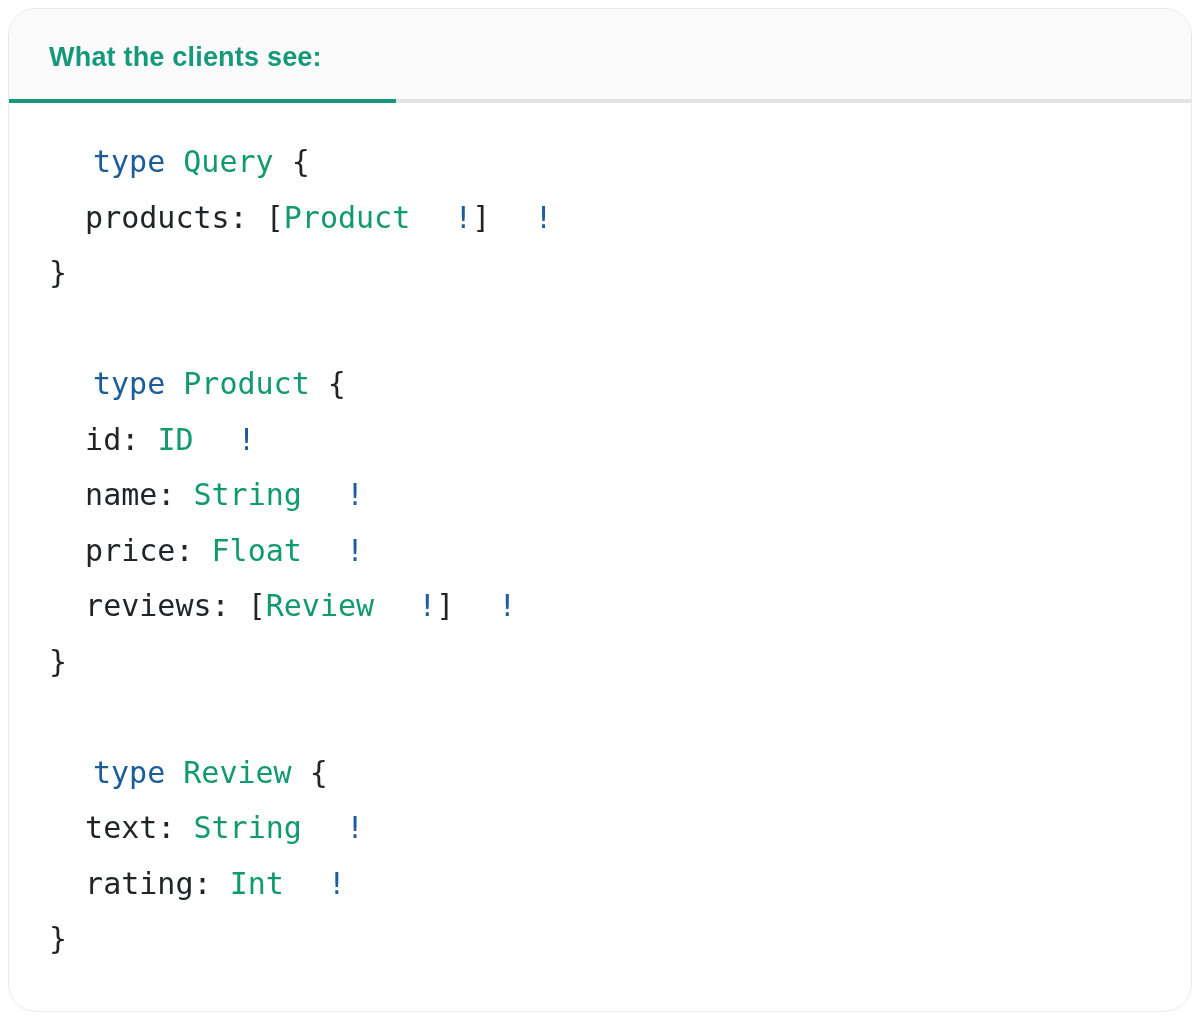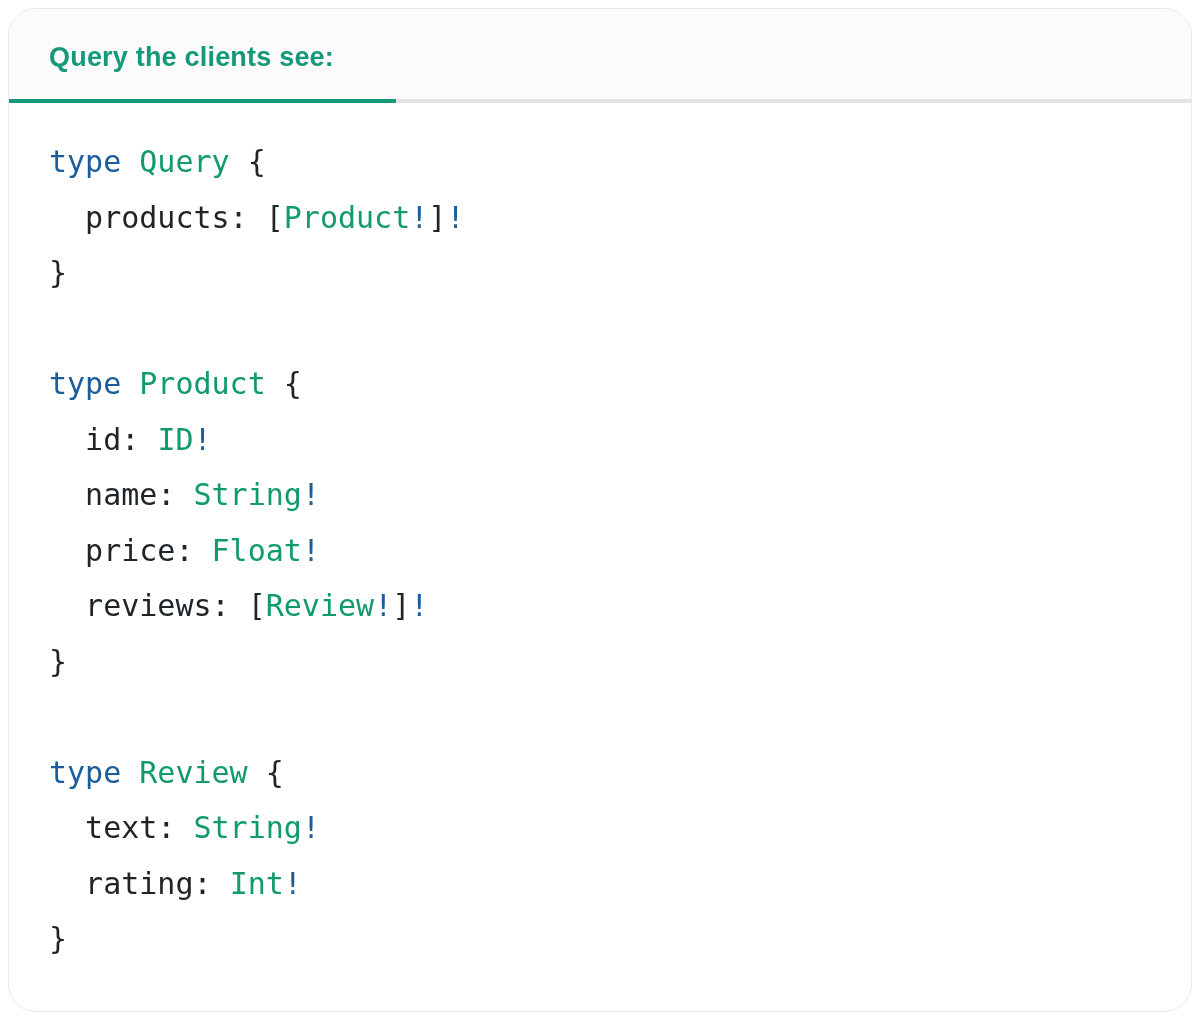--- a/index.html
+++ b/index.html
@@ -48,28 +48,28 @@
     font-size:30px;
     color:var(--code-text,#1f2428);
   }
   .code-line{
     height:55.5px;
     line-height:55.5px;
     white-space:pre;
   }
   .tok-d{color:var(--code-text,#1f2428);}
   .tok-g{color:var(--code-green,#119a6e);}
-  .tok-b{color:var(--code-blue,#1b5c9b);}
+  .tok-b{color:var(--code-blue,#1b5c9b);margin-left:44px;}
 </style>
 </head>
 <body style="--accent: #16997A; --code-green: #119A6E; --code-blue: #1B5C9B; --code-text: #1F2428; --divider: #E3E3E3; --card-border: #E3ECE6; --header-bg: #FBFBFB;">
 
 <div class="card">
   <div class="header">
     <div class="tab">
-      <span>Query the clients see:</span>
+      <span>What the clients see:</span>
     </div>
     <div class="divider">
       <div class="tab-indicator"></div>
     </div>
   </div>
   <pre class="code" id="code"><div class="code-line"><span class="tok-b">type</span><span class="tok-d"> </span><span class="tok-g">Query</span><span class="tok-d"> {</span></div><div class="code-line"><span class="tok-d">  products: [</span><span class="tok-g">Product</span><span class="tok-b">!</span><span class="tok-d">]</span><span class="tok-b">!</span></div><div class="code-line"><span class="tok-d">}</span></div><div class="code-line"> </div><div class="code-line"><span class="tok-b">type</span><span class="tok-d"> </span><span class="tok-g">Product</span><span class="tok-d"> {</span></div><div class="code-line"><span class="tok-d">  id: </span><span class="tok-g">ID</span><span class="tok-b">!</span></div><div class="code-line"><span class="tok-d">  name: </span><span class="tok-g">String</span><span class="tok-b">!</span></div><div class="code-line"><span class="tok-d">  price: </span><span class="tok-g">Float</span><span class="tok-b">!</span></div><div class="code-line"><span class="tok-d">  reviews: [</span><span class="tok-g">Review</span><span class="tok-b">!</span><span class="tok-d">]</span><span class="tok-b">!</span></div><div class="code-line"><span class="tok-d">}</span></div><div class="code-line"> </div><div class="code-line"><span class="tok-b">type</span><span class="tok-d"> </span><span class="tok-g">Review</span><span class="tok-d"> {</span></div><div class="code-line"><span class="tok-d">  text: </span><span class="tok-g">String</span><span class="tok-b">!</span></div><div class="code-line"><span class="tok-d">  rating: </span><span class="tok-g">Int</span><span class="tok-b">!</span></div><div class="code-line"><span class="tok-d">}</span></div></pre>
 </div>
 
 </body></html>

